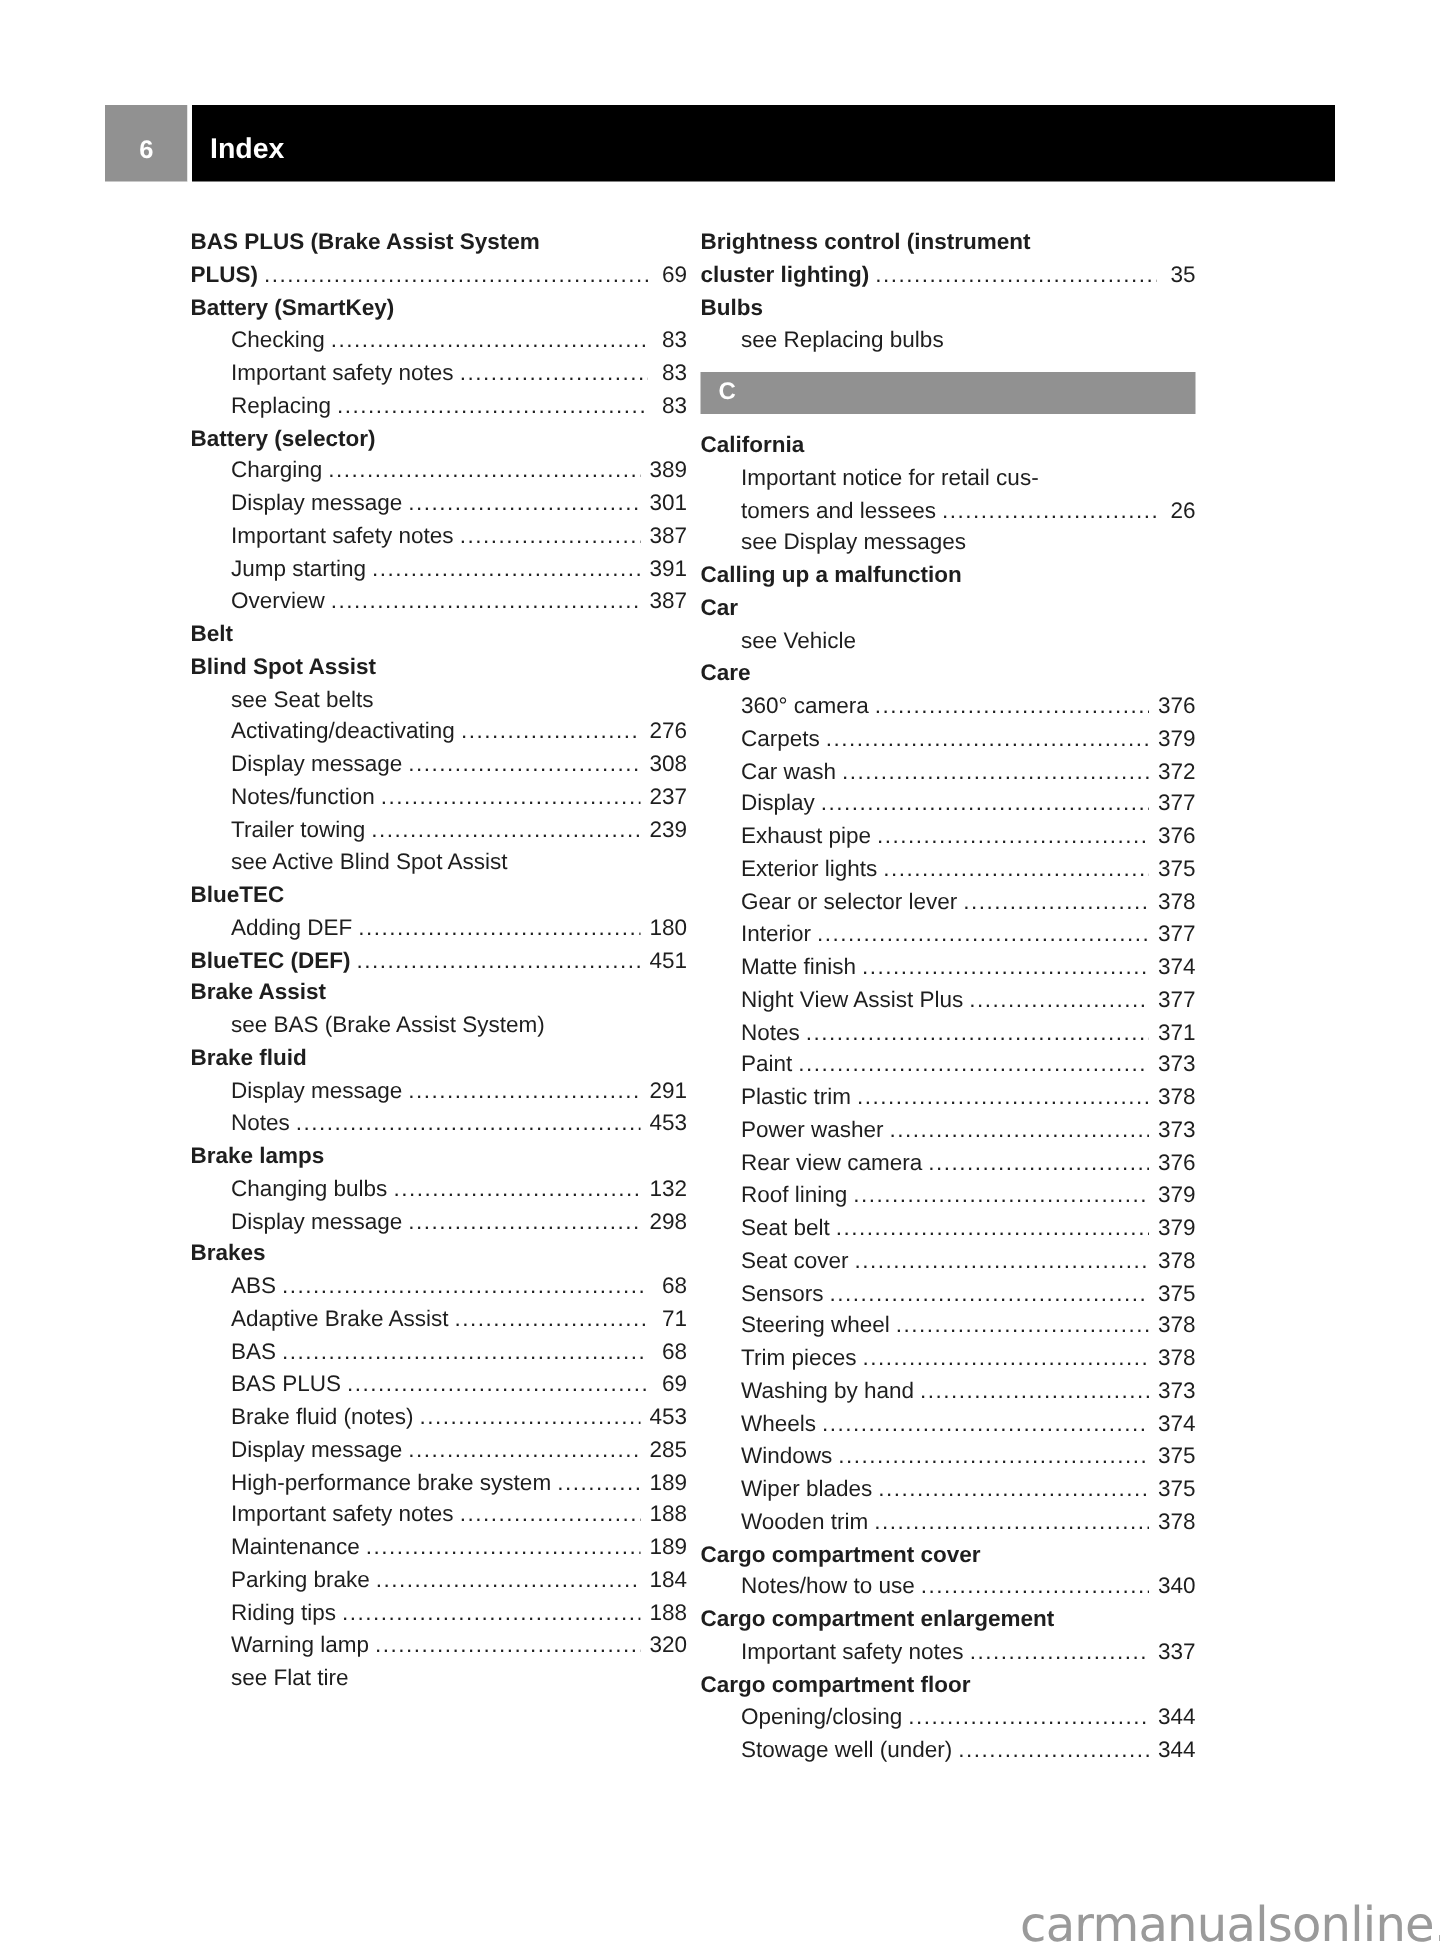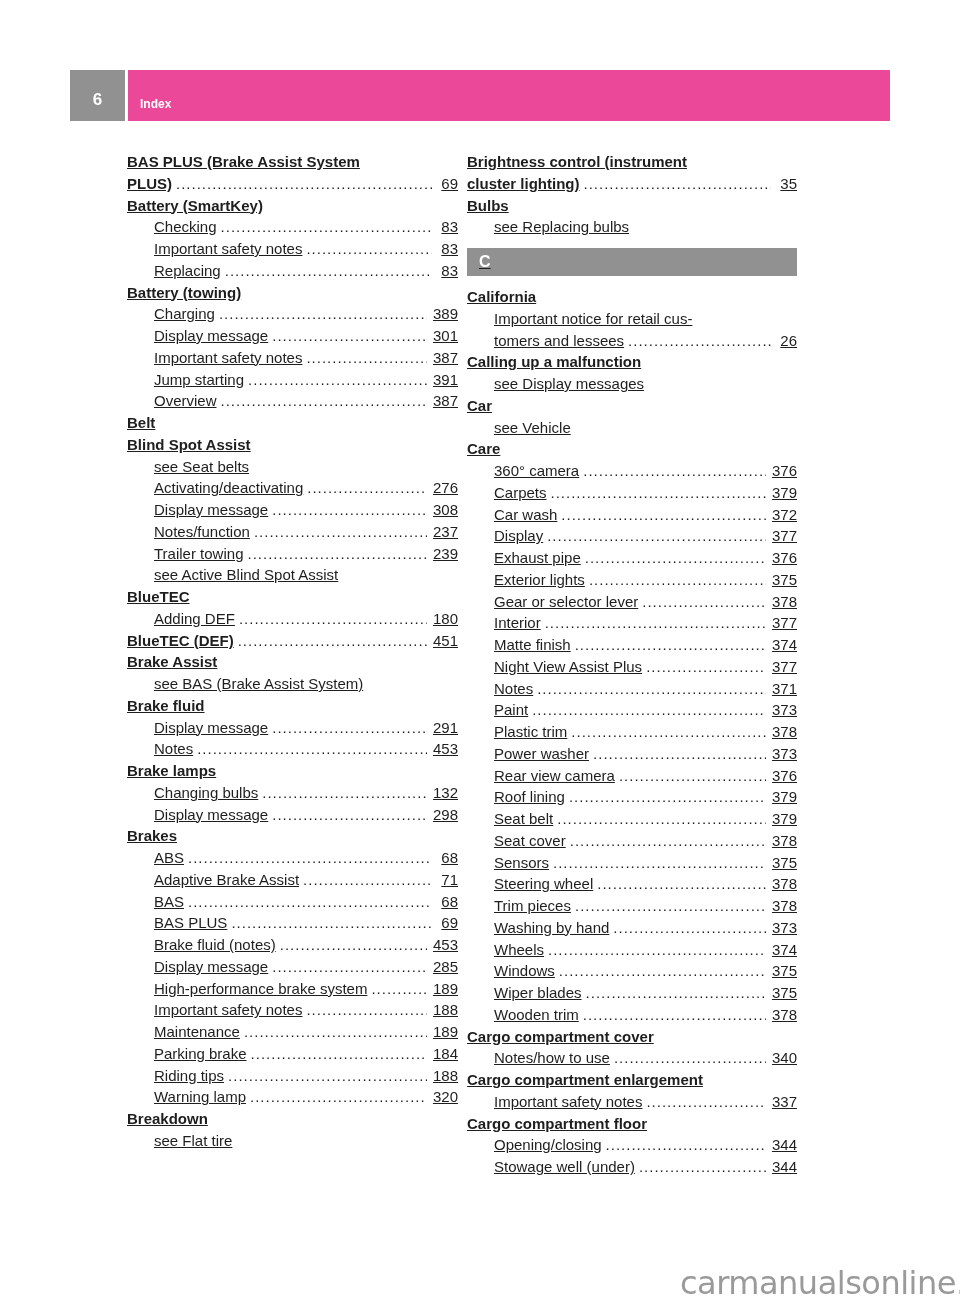--- a/index.html
+++ b/index.html
@@ -3,23 +3,23 @@
 <meta charset="utf-8">
 <style>
   html, body { margin: 0; padding: 0; background: #ffffff; }
   body { width: 960px; height: 1302px; position: relative; overflow: hidden;
          font-family: "Liberation Sans", "DejaVu Sans", sans-serif; color: #1e1e1e; }
   .header { position: absolute; left: 70px; top: 70px; width: 820px; height: 51px; display: flex; }
   .page-num { width: 55px; height: 51px; background: #919191; color: #ffffff; font-weight: bold;
               font-size: 17px; display: flex; align-items: flex-end; justify-content: center;
               padding-bottom: 11px; box-sizing: border-box; }
   .sep { width: 3px; background: #ffffff; }
-  .title { flex: 1; background: #ec4899; color: #ffffff; font-weight: bold; font-size: 12px;
+  .title { flex: 1; background: #000000; color: #ffffff; font-weight: bold; font-size: 19px;
            display: flex; align-items: flex-end; padding-left: 12px; padding-bottom: 10px; box-sizing: border-box; }
-  .col { position: absolute; top: 151px; font-size: 15px; line-height: 21.75px; text-decoration: underline; }
+  .col { position: absolute; top: 151px; font-size: 15px; line-height: 21.75px; }
   .col.left { left: 127px; width: 331px; }
   .col.right { left: 467px; width: 330px; }
   .row { display: flex; white-space: nowrap; overflow: hidden; height: 21.75px; }
   .row.main .txt { font-weight: bold; }
   .row.sub { padding-left: 27px; }
   .txt { flex: 0 0 auto; }
   .dots { flex: 1 1 auto; overflow: hidden; margin: 0 6px 0 4px; position: relative; }
   .dots::after { content: "........................................................................................................................................................";
                  position: absolute; left: 0; top: 0; letter-spacing: 1px; color: #1e1e1e; }
   .pg { flex: 0 0 auto; text-align: right; min-width: 20px; }
@@ -58,21 +58,21 @@
       <span class="txt">Important safety notes</span>
       <span class="dots"></span>
       <span class="pg">83</span>
     </div>
     <div class="row sub">
       <span class="txt">Replacing</span>
       <span class="dots"></span>
       <span class="pg">83</span>
     </div>
     <div class="row main">
-      <span class="txt">Battery (towing)</span>
+      <span class="txt">Battery (selector)</span>
     </div>
     <div class="row sub">
       <span class="txt">Charging</span>
       <span class="dots"></span>
       <span class="pg">389</span>
     </div>
     <div class="row sub">
       <span class="txt">Display message</span>
       <span class="dots"></span>
       <span class="pg">301</span>
@@ -224,23 +224,20 @@
     </div>
     <div class="row sub">
       <span class="txt">Riding tips</span>
       <span class="dots"></span>
       <span class="pg">188</span>
     </div>
     <div class="row sub">
       <span class="txt">Warning lamp</span>
       <span class="dots"></span>
       <span class="pg">320</span>
-    </div>
-    <div class="row main">
-      <span class="txt">Breakdown</span>
     </div>
     <div class="row sub">
       <span class="txt">see Flat tire</span>
     </div>
   </div>
 <div class="col right" id="col-right">
     <div class="row main">
       <span class="txt">Brightness control (instrument</span>
     </div>
     <div class="row main">
@@ -259,25 +256,25 @@
       <span class="txt">California</span>
     </div>
     <div class="row sub">
       <span class="txt">Important notice for retail cus-</span>
     </div>
     <div class="row sub">
       <span class="txt">tomers and lessees</span>
       <span class="dots"></span>
       <span class="pg">26</span>
     </div>
+    <div class="row sub">
+      <span class="txt">see Display messages</span>
+    </div>
     <div class="row main">
       <span class="txt">Calling up a malfunction</span>
-    </div>
-    <div class="row sub">
-      <span class="txt">see Display messages</span>
     </div>
     <div class="row main">
       <span class="txt">Car</span>
     </div>
     <div class="row sub">
       <span class="txt">see Vehicle</span>
     </div>
     <div class="row main">
       <span class="txt">Care</span>
     </div>

